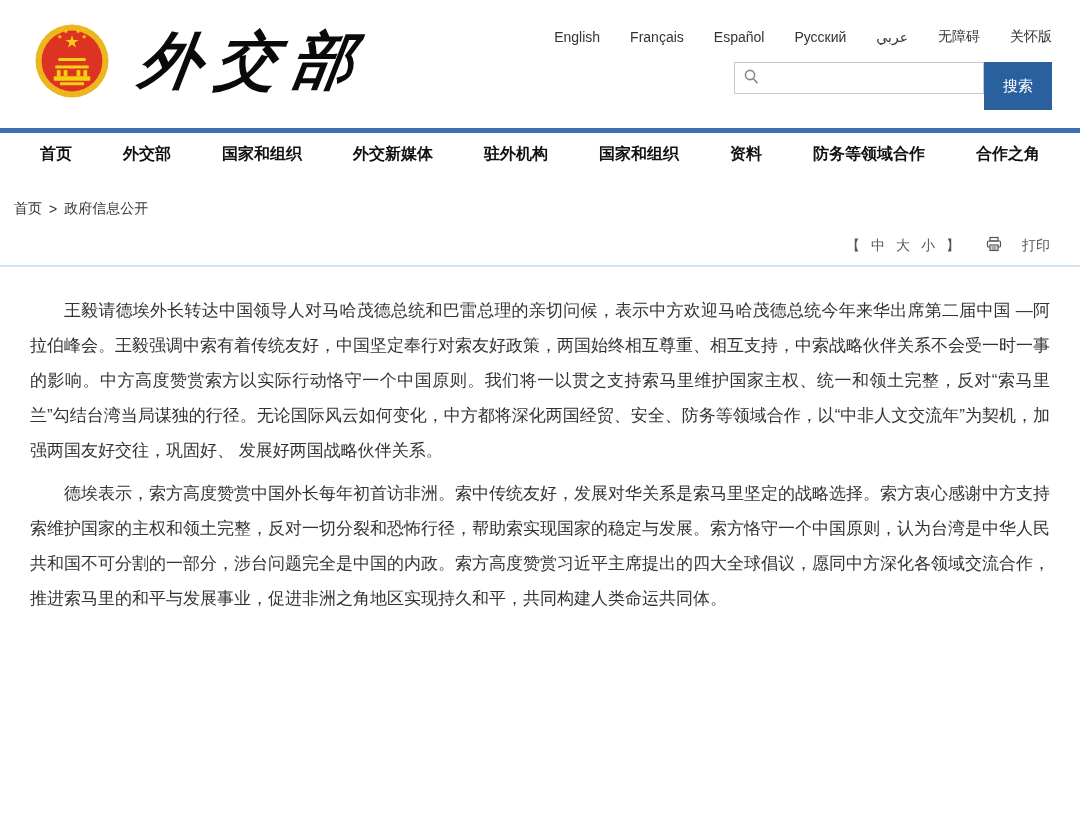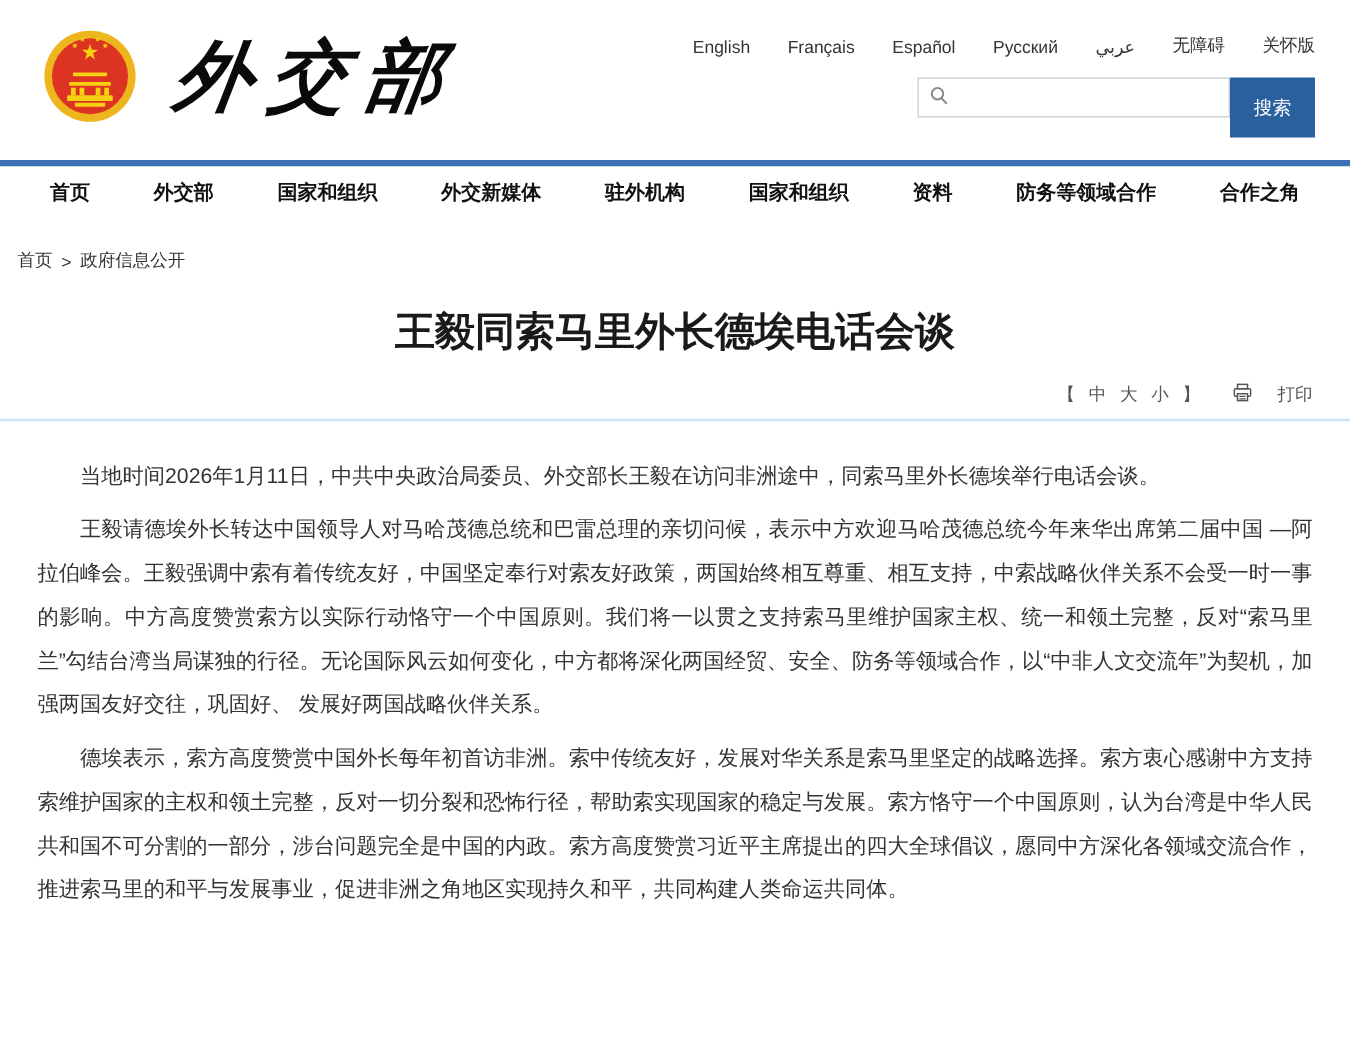--- a/index.html
+++ b/index.html
@@ -186,21 +186,20 @@
   <a class="nav-item">合作之角</a>
 </div>
 
 <div class="breadcrumb">
   <a>首页</a>
   <span>&gt;</span>
   <span>政府信息公开</span>
 </div>
 
 <div class="article">
-  <h1 class="article-title">王毅同索马里外长德埃电话会谈</h1>
 
   <div class="tools-row">
     <div class="font-size-ctrl">
       <span>【</span>
       <span class="opt">中</span>
       <span class="opt">大</span>
       <span class="opt">小</span>
       <span>】</span>
     </div>
     <div class="print-btn">
@@ -213,17 +212,16 @@
           <line x1="5.5" y1="13" x2="10.5" y2="13" stroke="#555" stroke-width="1"></line>
         </svg>
       </span>
       <span>打印</span>
     </div>
   </div>
 
   <hr class="divider">
 
   <div class="article-body">
-    <p>当地时间2026年1月11日，中共中央政治局委员、外交部长王毅在访问非洲途中，同索马里外长德埃举行电话会谈。</p>
     <p>王毅请德埃外长转达中国领导人对马哈茂德总统和巴雷总理的亲切问候，表示中方欢迎马哈茂德总统今年来华出席第二届中国 —阿拉伯峰会。王毅强调中索有着传统友好，中国坚定奉行对索友好政策，两国始终相互尊重、相互支持，中索战略伙伴关系不会受一时一事的影响。中方高度赞赏索方以实际行动恪守一个中国原则。我们将一以贯之支持索马里维护国家主权、统一和领土完整，反对“索马里兰”勾结台湾当局谋独的行径。无论国际风云如何变化，中方都将深化两国经贸、安全、防务等领域合作，以“中非人文交流年”为契机，加强两国友好交往，巩固好、 发展好两国战略伙伴关系。</p>
     <p>德埃表示，索方高度赞赏中国外长每年初首访非洲。索中传统友好，发展对华关系是索马里坚定的战略选择。索方衷心感谢中方支持索维护国家的主权和领土完整，反对一切分裂和恐怖行径，帮助索实现国家的稳定与发展。索方恪守一个中国原则，认为台湾是中华人民共和国不可分割的一部分，涉台问题完全是中国的内政。索方高度赞赏习近平主席提出的四大全球倡议，愿同中方深化各领域交流合作，推进索马里的和平与发展事业，促进非洲之角地区实现持久和平，共同构建人类命运共同体。</p>
   </div>
 </div>
 
 </body></html>

